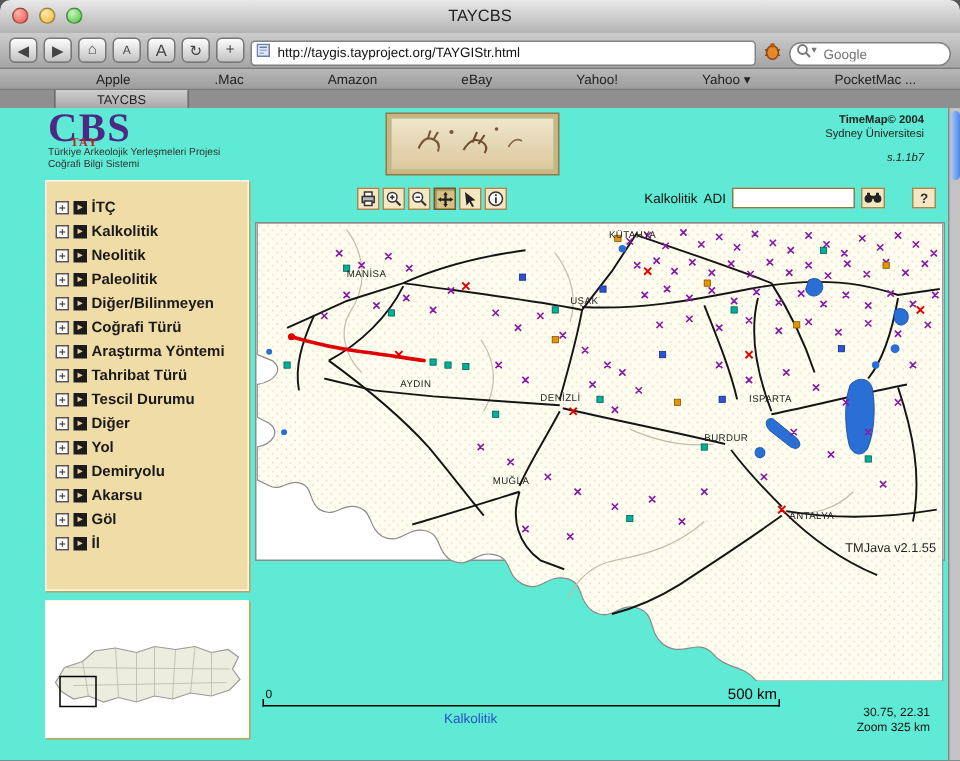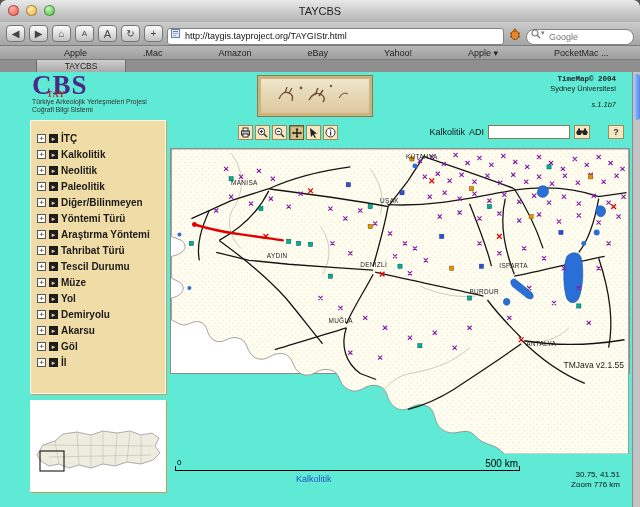--- a/index.html
+++ b/index.html
@@ -134,21 +134,21 @@
     <svg width="12" height="10" viewBox="0 0 12 10">
       <path d="M1,1 Q3.5,0 6,1.5 Q8.5,0 11,1 L11,8 Q8.5,7 6,8.5 Q3.5,7 1,8 Z" fill="#e8e8e8" stroke="#555"></path>
       <line x1="6" y1="1.5" x2="6" y2="8.5" stroke="#555"></line>
     </svg>
     <span style="display:flex;gap:11px;">
         <span class="bm-item">Apple</span>
         <span class="bm-item">.Mac</span>
         <span class="bm-item">Amazon</span>
         <span class="bm-item">eBay</span>
         <span class="bm-item">Yahoo!</span>
-        <span class="bm-item">Apple ▾</span>
+        <span class="bm-item">Yahoo ▾</span>
         <span class="bm-item">PocketMac ...</span>
         <span class="bm-item">Bookmarks ▾</span>
       </span>
   </div>
 
   <div class="tabbar">
     <div class="tab">TAYCBS</div>
   </div>
 
   <div class="content">
@@ -166,21 +166,21 @@
       <svg width="102" height="28" viewBox="0 0 102 28">
         <path d="M18,20 q4,-9 10,-6 q5,2 3,8 M24,14 l2,-6 M28,14 l3,-5" fill="none" stroke="#7a5638" stroke-width="1.4"></path>
         <path d="M48,21 q6,-10 13,-5 q4,3 1,7 M54,16 l3,-7 M58,17 l4,-6" fill="none" stroke="#6d4c30" stroke-width="1.4"></path>
         <path d="M78,19 q4,-7 9,-4" fill="none" stroke="#8a6a48" stroke-width="1.2"></path>
         <circle cx="40" cy="9" r="1.4" fill="#7a5638"></circle>
           <circle cx="70" cy="7" r="1.2" fill="#7a5638"></circle>
       </svg>
     </div>
 
     <div class="tm-credit">
-      <div style="font-weight:bold;font-family:Liberation Mono, monospace;">TimeMap© 2004</div>
+      <div style="font-weight:bold;">TimeMap© 2004</div>
       <div>Sydney Üniversitesi</div>
       <div class="ver">s.1.1b7</div>
     </div>
 
     <div class="map-tools">
       <div class="mbtn">
         <svg width="11" height="11" viewBox="0 0 11 11">
             <rect x="3" y="1" width="5" height="3" fill="#fff" stroke="#333"></rect>
             <rect x="1.5" y="4" width="8" height="4" fill="#bbb" stroke="#333"></rect>
             <rect x="3" y="7" width="5" height="3" fill="#fff" stroke="#333"></rect>
@@ -262,41 +262,41 @@
             <span class="tl-label">Paleolitik</span>
           </div>
           <div class="tree-row">
             <span class="ti plus">+</span>
             <span class="ti layer">▸</span>
             <span class="tl-label">Diğer/Bilinmeyen</span>
           </div>
           <div class="tree-row">
             <span class="ti plus">+</span>
             <span class="ti layer">▸</span>
-            <span class="tl-label">Yöntemi Türü</span>
+            <span class="tl-label">Coğrafi Türü</span>
           </div>
           <div class="tree-row">
             <span class="ti plus">+</span>
             <span class="ti layer">▸</span>
             <span class="tl-label">Araştırma Yöntemi</span>
           </div>
           <div class="tree-row">
             <span class="ti plus">+</span>
             <span class="ti layer">▸</span>
             <span class="tl-label">Tahribat Türü</span>
           </div>
           <div class="tree-row">
             <span class="ti plus">+</span>
             <span class="ti layer">▸</span>
             <span class="tl-label">Tescil Durumu</span>
           </div>
           <div class="tree-row">
             <span class="ti plus">+</span>
             <span class="ti layer">▸</span>
-            <span class="tl-label">Müze</span>
+            <span class="tl-label">Diğer</span>
           </div>
           <div class="tree-row">
             <span class="ti plus">+</span>
             <span class="ti layer">▸</span>
             <span class="tl-label">Yol</span>
           </div>
           <div class="tree-row">
             <span class="ti plus">+</span>
             <span class="ti layer">▸</span>
             <span class="tl-label">Demiryolu</span>
@@ -443,21 +443,21 @@
     <div class="scalebar">
       <div class="line"></div>
       <div class="tick t0"></div>
       <div class="tick t1"></div>
       <div class="scale-0">0</div>
       <div class="scale-500">500 km</div>
     </div>
 
     <div class="status-layer">Kalkolitik</div>
     <div class="status-right">
-      <div>30.75, 41.51</div>
-      <div>Zoom  776 km</div>
+      <div>30.75, 22.31</div>
+      <div>Zoom  325 km</div>
     </div>
   </div>
 
   <div class="scrollbar">
     <div class="scroll-thumb"></div>
   </div>
 </div>
 
 </body></html>

